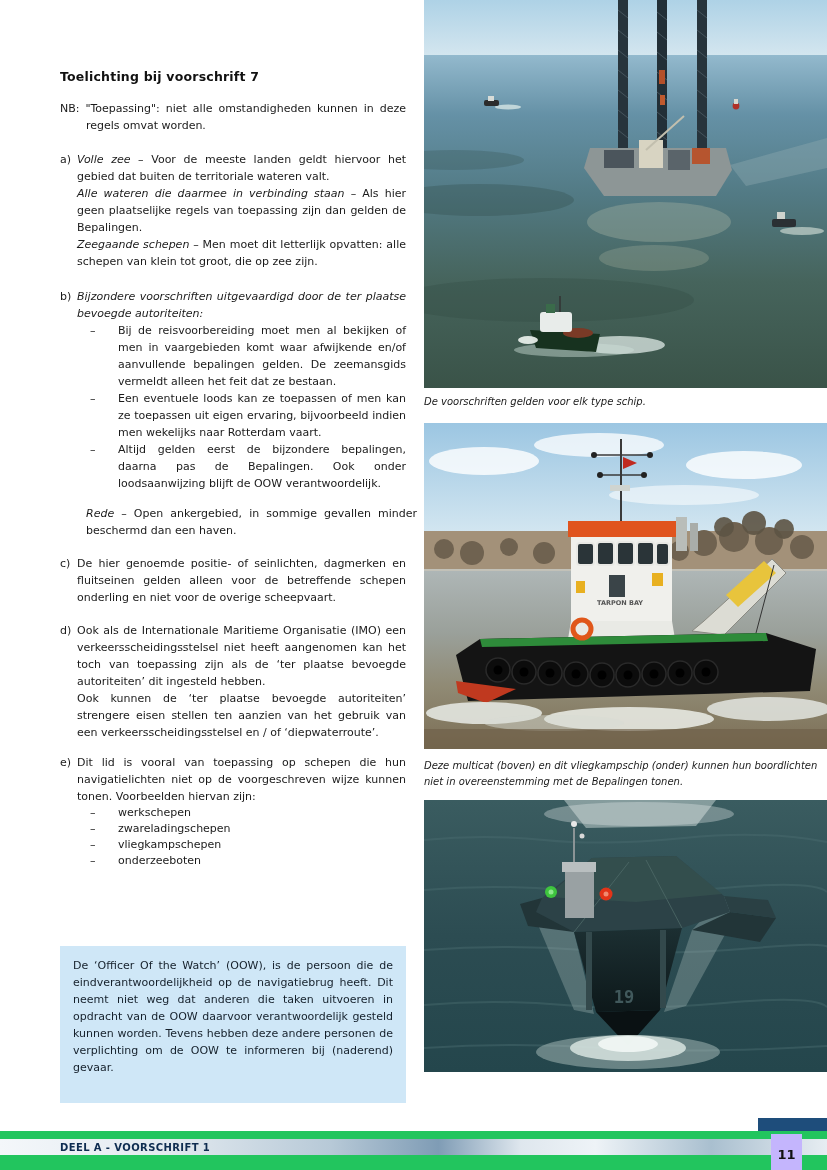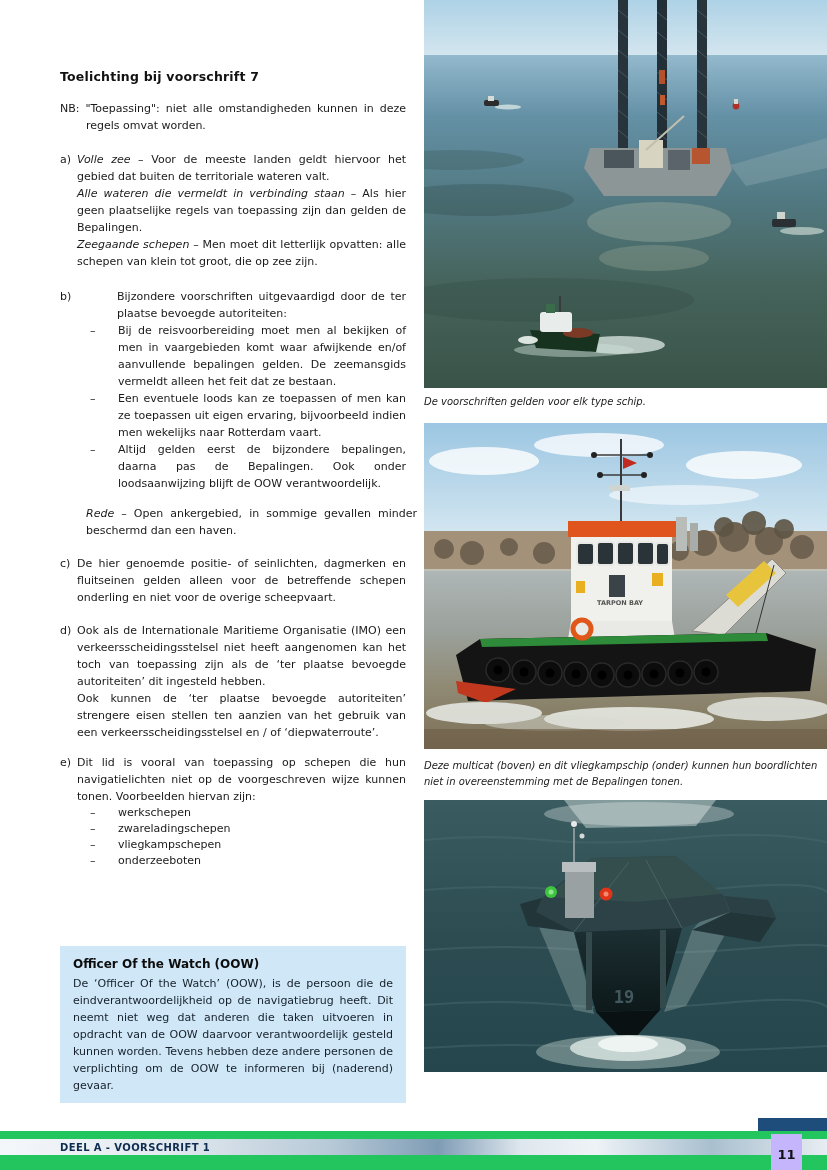--- a/index.html
+++ b/index.html
@@ -12,21 +12,21 @@
   }
   
   .block { position:absolute; left:60px; width:346px; font-size:11px; line-height:17px; }
   .just  { text-align:justify; }
   h1.title { font-size:12.5px; font-weight:bold; color:#111; letter-spacing:.2px; }
   .nb { padding-left:26px; text-indent:-26px; }
   .item { display:flex; }
   .item .marker { flex:none; width:17px; }
   .item .item-body { flex:1; min-width:0; }
   .lead-i { font-style:italic; }
-  .b-head { text-align:justify;margin-left:40px; }
+  .b-head { font-style:italic; text-align:justify; }
   .bullet-row { display:flex; margin-left:13px; }
   .bullet-row .dash { flex:none; width:20px; }
   .bullet-row .b-text { flex:1; text-align:justify;margin-left:8px; }
   .e-bullets .bullet-row { line-height:16px; }
   .e-bullets .b-text { text-align:left; }
   .rede-block { left:86px; width:331px; }
   
   .oow-box {
     position:absolute; left:60px; top:946px; width:346px; height:157px;
     background:#cfe7f7; padding:11px 13px 10px 13px;
@@ -58,21 +58,21 @@
 <div class="page">
 
   <h1 class="block title" style="top:68px">Toelichting bij voorschrift 7</h1>
 
   <p class="block nb just" style="top:100px"><span>NB:</span> <span>"Toepassing": niet alle omstandigheden kunnen in deze regels omvat worden.</span></p>
 
   <div class="block item" style="top:151px">
     <span class="marker">a)</span>
     <div class="item-body">
       <p class="just"><span class="lead-i">Volle zee</span><span> – Voor de meeste landen geldt hiervoor het gebied dat buiten de territoriale wateren valt.</span></p>
-      <p class="just"><span class="lead-i">Alle wateren die vermeldt in verbinding staan</span><span> – Als hier geen plaatselijke regels van toepassing zijn dan gelden de Bepalingen.</span></p>
+      <p class="just"><span class="lead-i">Alle wateren die daarmee in verbinding staan</span><span> – Als hier geen plaatselijke regels van toepassing zijn dan gelden de Bepalingen.</span></p>
       <p class="just"><span class="lead-i">Zeegaande schepen</span><span> – Men moet dit letterlijk opvatten: alle schepen van klein tot groot, die op zee zijn.</span></p>
     </div>
   </div>
 
   <div class="block item" style="top:288px">
     <span class="marker">b)</span>
     <div class="item-body">
       <p class="b-head">Bijzondere voorschriften uitgevaardigd door de ter plaatse bevoegde autoriteiten:</p>
       <div class="bullet-row">
           <span class="dash">–</span>
@@ -125,21 +125,20 @@
           </div>
         <div class="bullet-row">
             <span class="dash">–</span>
             <span class="b-text">onderzeeboten</span>
           </div>
       </div>
     </div>
   </div>
 
   <div class="oow-box">
-    <div class="oow-title">Officer Of the Watch (OOW)</div>
     <p class="oow-body">De ‘Officer Of the Watch’ (OOW), is de persoon die de eindverantwoordelijkheid op de navigatiebrug heeft. Dit neemt niet weg dat anderen die taken uitvoeren in opdracht van de OOW daarvoor verantwoordelijk gesteld kunnen worden. Tevens hebben deze andere personen de verplichting om de OOW te informeren bij (naderend) gevaar.</p>
   </div>
 
   <div class="photo" style="top:0;height:388px">
     <svg viewBox="0 0 403 388" preserveAspectRatio="none">
       <defs>
         <linearGradient id="p1sky" x1="0" y1="0" x2="0" y2="1">
           <stop offset="0" stop-color="#aed2e6"></stop>
             <stop offset="1" stop-color="#d8e8f0"></stop>
         </linearGradient>

